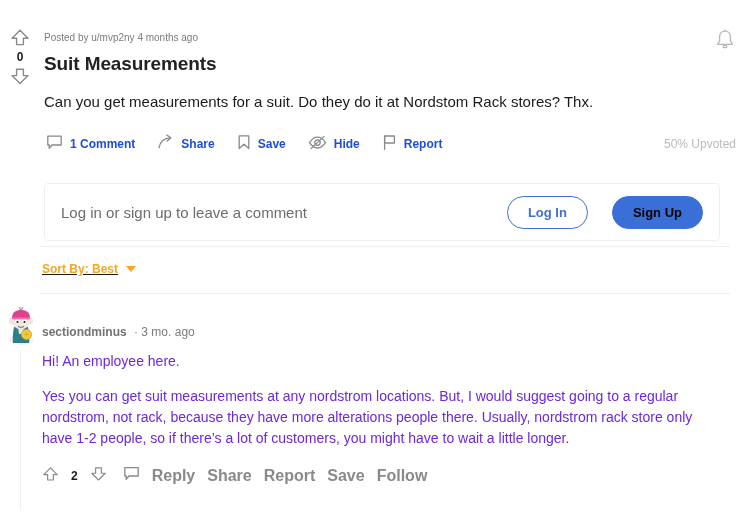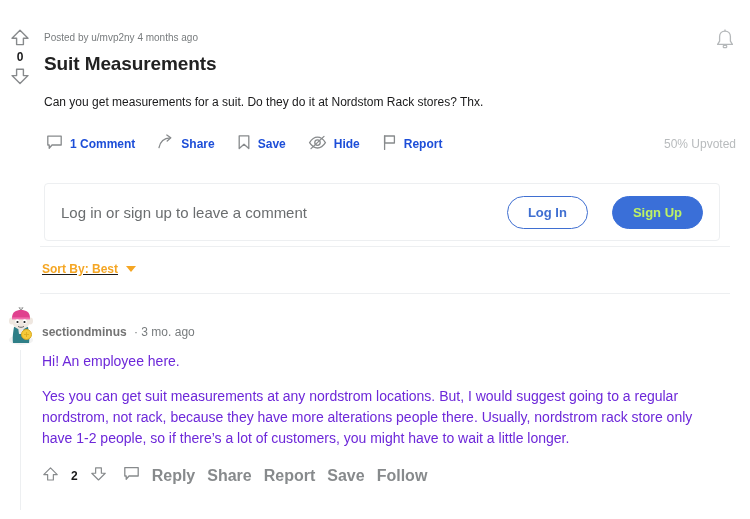--- a/index.html
+++ b/index.html
@@ -61,21 +61,21 @@
   }
   .post-title {
     font-size: 19px;
     font-weight: bold;
     color: #222222;
     line-height: 24px;
     margin: 0 0 16px 0;
     letter-spacing: -0.1px;
   }
   .post-body {
-    font-size: 12px;
+    font-size: 15px;
     color: #1a1a1b;
     line-height: 20px;
     margin: 0 0 14px 0;
   }
 
   
   .actionbar {
     position: absolute;
     left: 46px;
     top: 134px;
@@ -133,21 +133,21 @@
     cursor: pointer;
     box-sizing: border-box;
     line-height: 15px;
   }
   .btn-outline {
     color: #3f6fd1;
     background: #ffffff;
     border: 1px solid #3f6fd1;
   }
   .btn-solid {
-    color: #bef264;
+    color: #000000;
     background: #3a6fd8;
     border: 1px solid #3a6fd8;
   }
 
   
   .divider {
     position: absolute;
     left: 40px;
     width: 690px;
     height: 1px;

